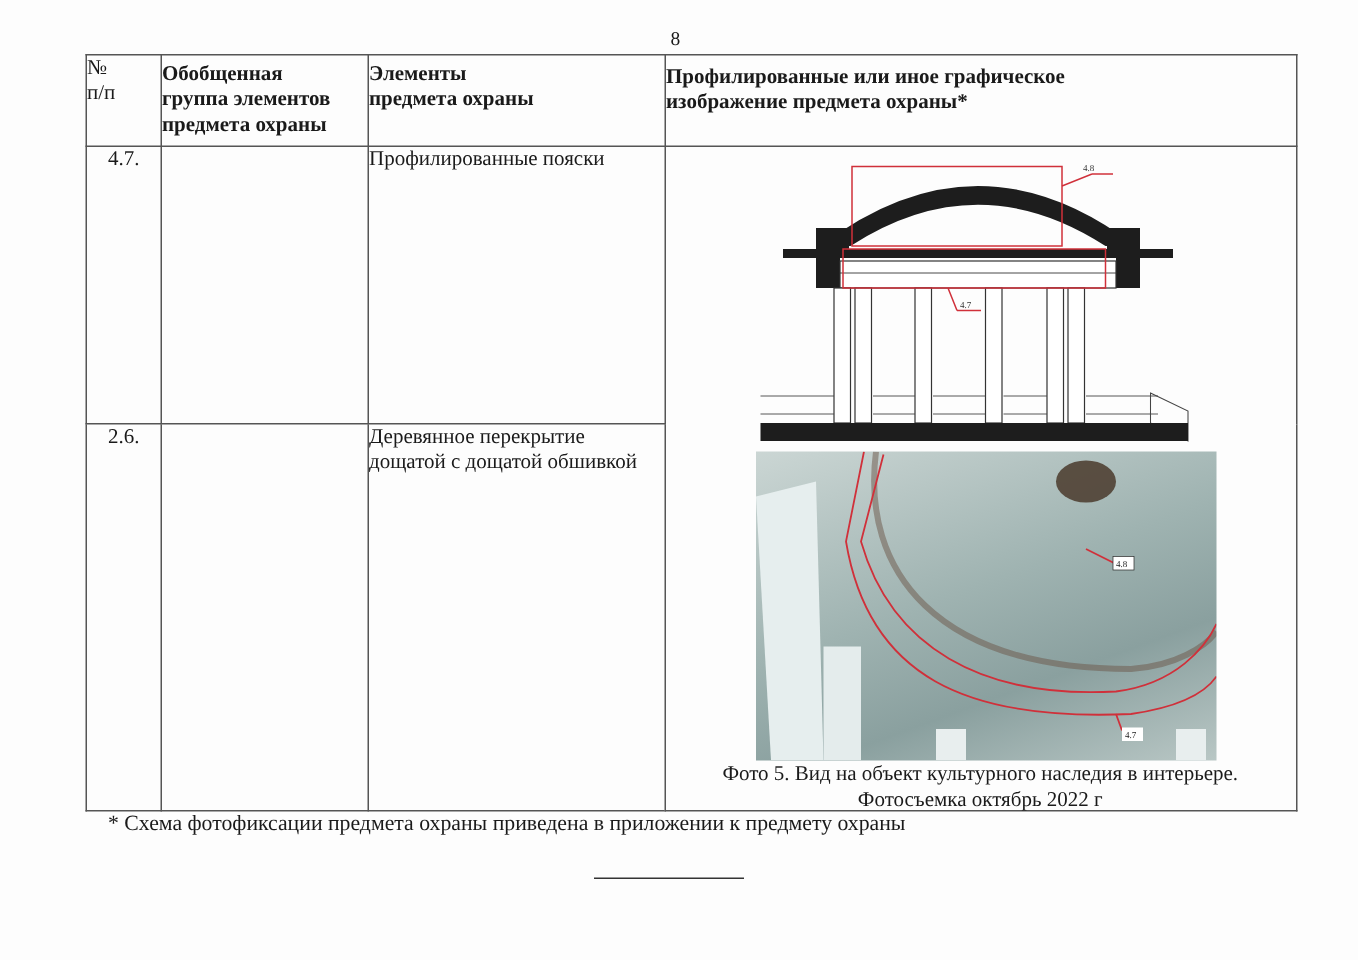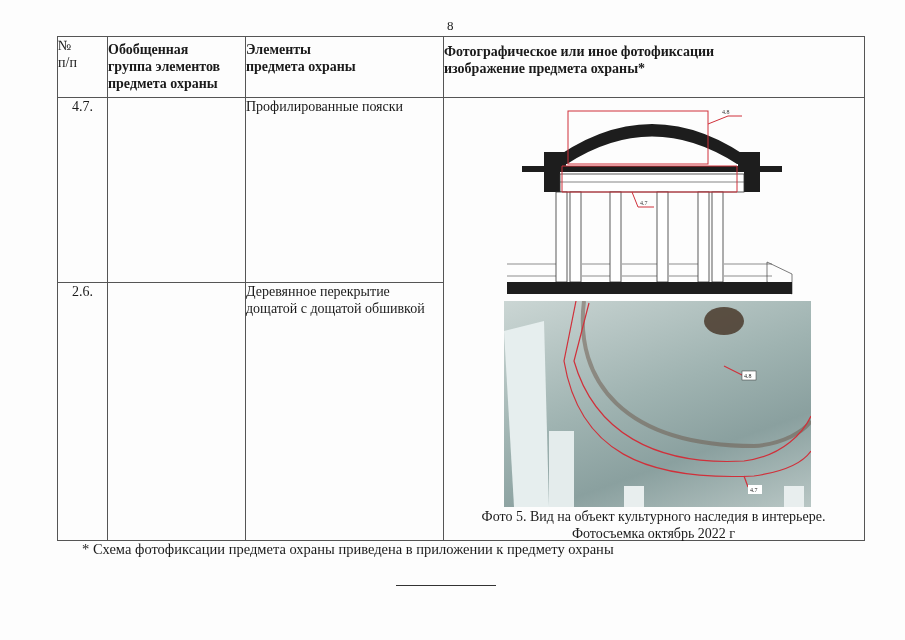--- a/index.html
+++ b/index.html
@@ -23,21 +23,21 @@
   td.img { position:relative; }
   .drawing { position:absolute; left:58px; top:6px; width:300px; height:192px; }
   .photo {
     position:absolute; left:60px; top:203px; width:307px; height:206px;
     background:linear-gradient(160deg,#cbd6d4 0%,#9fb3b1 45%,#8aa09f 70%,#b9c7c5 100%);
     overflow:hidden;
   }
   .caption {
     position:absolute; left:0; right:1px; top:410px; text-align:center; font-size:14px; line-height:17px;
   }
-  .footnote { position:absolute; left:82px; top:541px; font-size:14.5px; }
+  .footnote { position:absolute; left:72px; top:541px; font-size:14.5px; }
   .sep { position:absolute; left:396px; top:585px; width:100px; border-top:1px solid #333; }
 </style>
 </head>
 <body>
 
 <div class="page-num">8</div>
 
 <table class="main">
   <colgroup>
     <col style="width:50px">
@@ -59,21 +59,21 @@
     </div>
         </th>
     <th>
           <div class="hdr">
       <div>Элементы</div>
       <div>предмета охраны</div>
     </div>
         </th>
     <th>
           <div class="hdr" style="padding-top:6px">
-      <div>Фотографическое или иное фотофиксации</div>
+      <div>Профилированные или иное графическое</div>
       <div>изображение предмета охраны*</div>
     </div>
         </th>
   </tr>
   <tr style="height:185px">
     <td class="num">4.7.</td>
     <td></td>
     <td class="elem">Профилированные пояски</td>
     <td class="img" rowspan="2">
       <svg class="drawing" viewBox="0 0 300 192">

